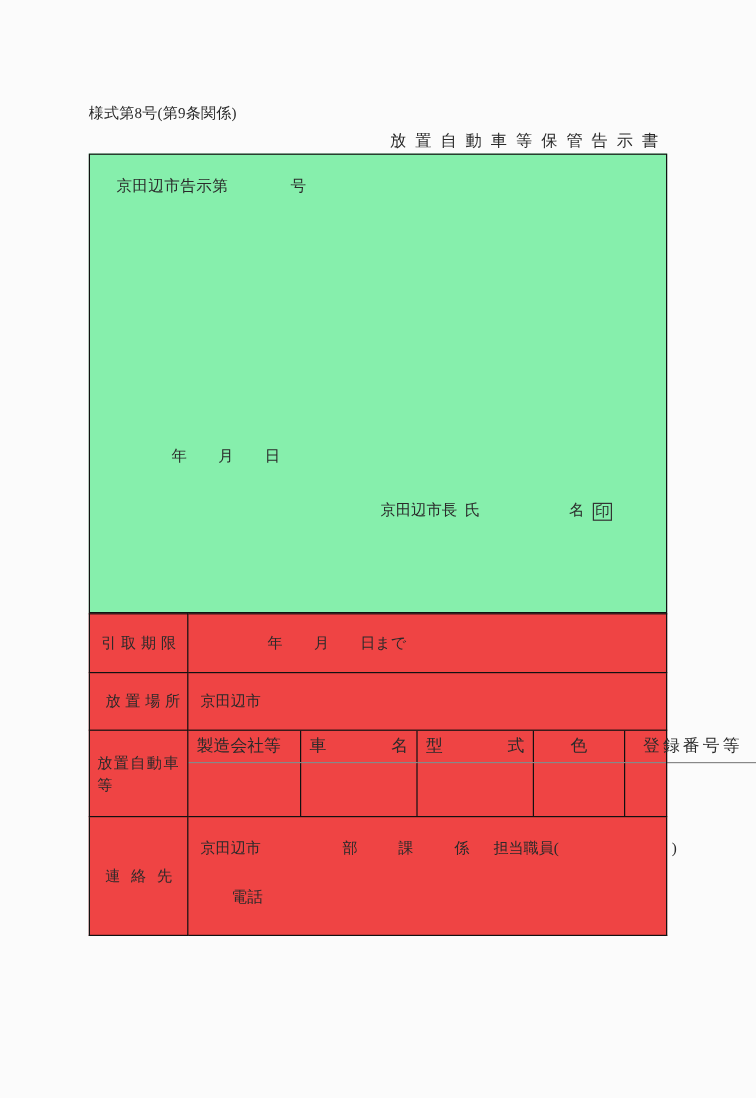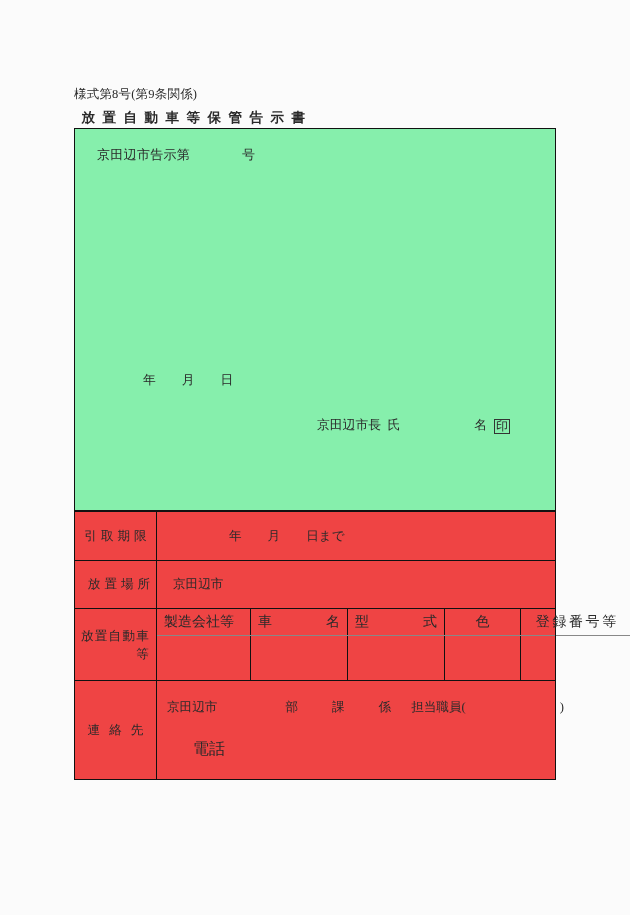--- a/index.html
+++ b/index.html
@@ -31,26 +31,25 @@
     top: 78px;
     font-size: 12.5px;
     letter-spacing: 0.2px;
     white-space: nowrap;
   }
   .doc-title {
     position: absolute;
     left: 74px;
     top: 101px;
     width: 482px;
-    text-align: left;
+    text-align: right;
     font-size: 13.5px;
     letter-spacing: 7.5px;
     text-indent: 7.5px;
     white-space: nowrap;
-    font-weight: bold;
   }
 
   
   .main-box {
     position: absolute;
     left: 74px;
     top: 120px;
     width: 482px;
     height: 383px;
     border: 1.6px solid #111;
@@ -144,25 +143,25 @@
     letter-spacing: 4px;
     text-indent: 4px;
     white-space: nowrap;
   }
   .lbl-tight {
     width: 81px;
     letter-spacing: 1.2px;
     padding: 0 6px !important;
     line-height: 18px;
     vertical-align: middle;
-    text-align: right;
+    text-align: left;
   }
 
   .cell-pad {
-    padding: 0 16px !important;
+    padding: 0 10px !important;
     margin-top: 22px;
   }
 
   .row-hikitori td { height: 48px; }
   .row-basho td { height: 47px; padding-left: 7px; }
 
   .deadline {
     margin-left: 56px;
     white-space: nowrap;
   }
@@ -215,21 +214,21 @@
   }
   .contact-line1 .g1 { display: inline-block; width: 68px; }
   .contact-line1 .g2 { display: inline-block; width: 34px; }
   .contact-line1 .g3 { display: inline-block; width: 34px; }
   .contact-line1 .g4 { display: inline-block; width: 20px; }
   .contact-line1 .g5 { display: inline-block; width: 94px; }
   .contact-line2 {
     position: absolute;
     left: 36px;
     top: 58px;
-    font-size: 16px;
+    font-size: 13px;
     white-space: nowrap;
   }
   .lbl-renraku {
     letter-spacing: 9px;
     text-indent: 9px;
     white-space: nowrap;
   }
 </style>
 </head>
 <body>

